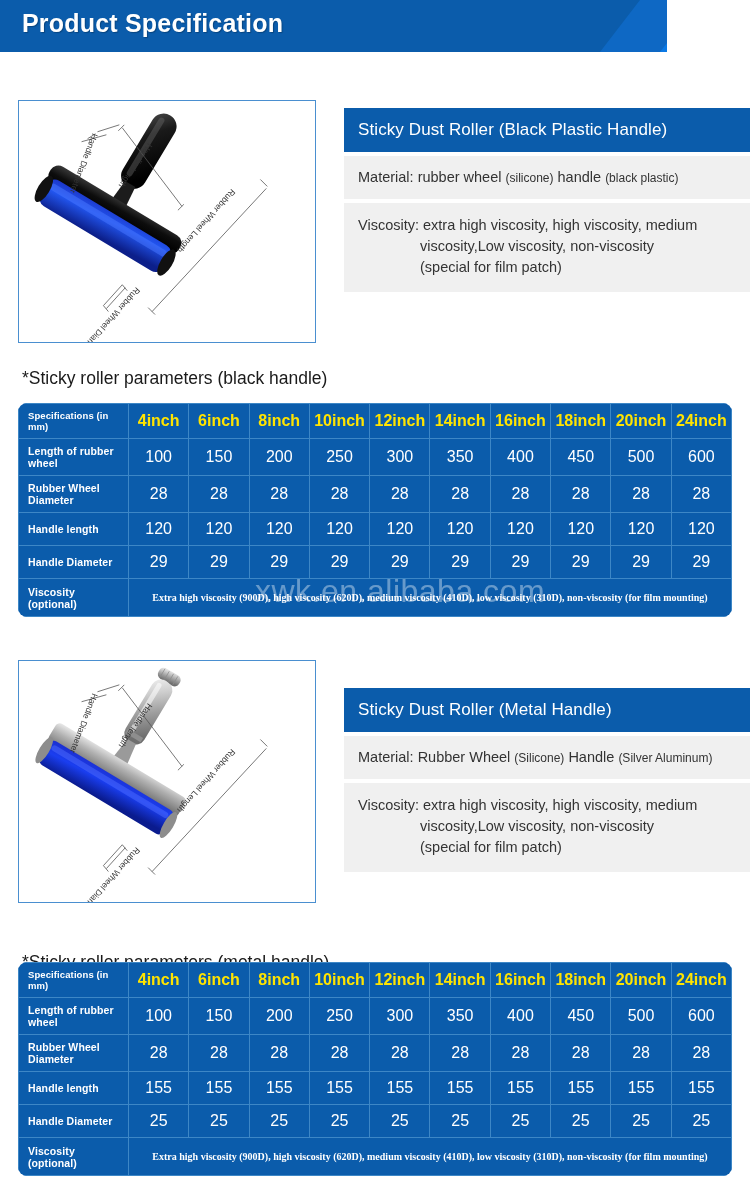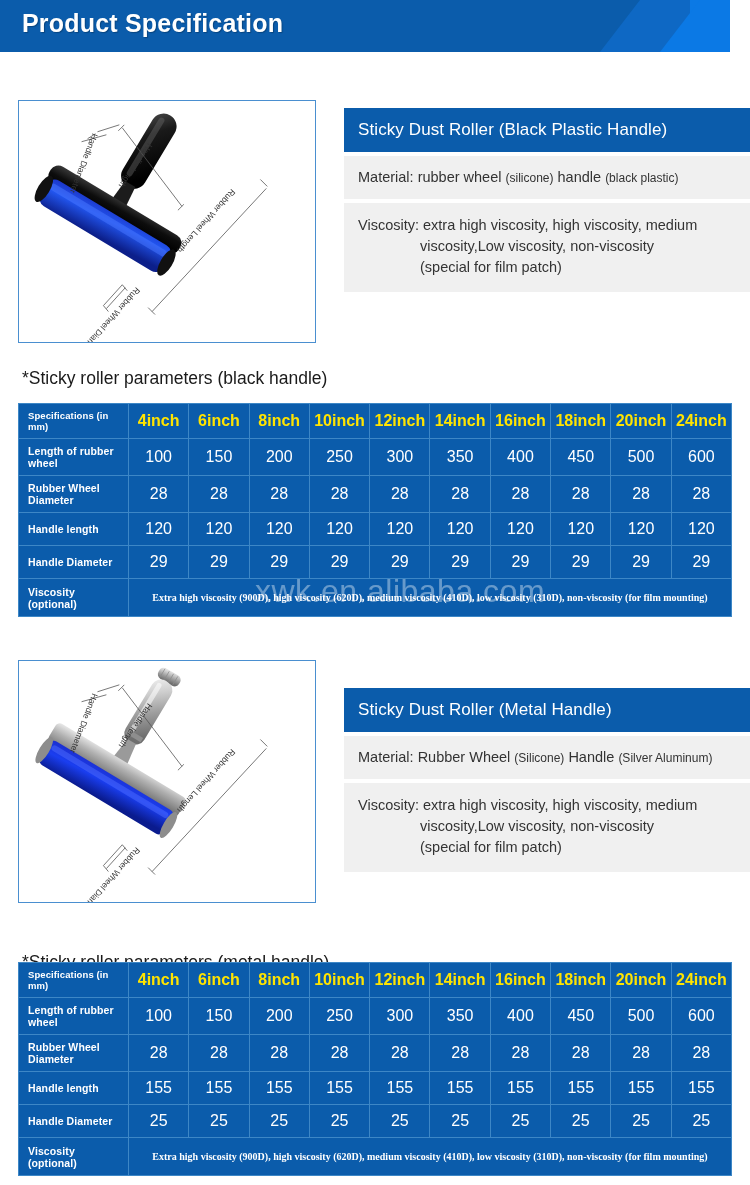--- a/index.html
+++ b/index.html
@@ -6,21 +6,21 @@
   body {
     width: 750px; height: 1185px;
     background: #ffffff;
     font-family: "Liberation Sans", sans-serif;
     color: #222;
     overflow: hidden;
     position: relative;
   }
 
   
-  .banner { position: relative; width: 730px; height: 52px; overflow: hidden; padding-left: 20px; }
+  .banner { position: relative; width: 667px; height: 52px; overflow: hidden; padding-left: 20px; }
   .banner .band-dark {
     position: absolute; left: 0; top: 0; width: 680px; height: 52px;
     background: #0b5cab;
     clip-path: polygon(0 0, 672px 0, 632px 52px, 0 52px);
   }
   .banner .band-mid {
     position: absolute; left: 0; top: 0; width: 740px; height: 52px;
     background: #0e68c4;
     clip-path: polygon(640px 0, 710px 0, 670px 52px, 600px 52px);
   }
@@ -71,21 +71,21 @@
   .caption {
     position: absolute; left: 22px;
     font-size: 17.5px; color: #1a1a1a;
   }
 
   
   .spec-table {
     position: absolute; left: 18px; width: 714px;
     border-collapse: collapse;
     background: #0b5cab;
-    border-radius: 0;
+    border-radius: 9px;
     overflow: hidden;
     table-layout: fixed;
   }
   .spec-table td, .spec-table th {
     border: 1px solid #3d87c6;
     color: #ffffff;
     text-align: center;
     font-size: 16px;
     padding: 6px 2px;
     height: 33px;

